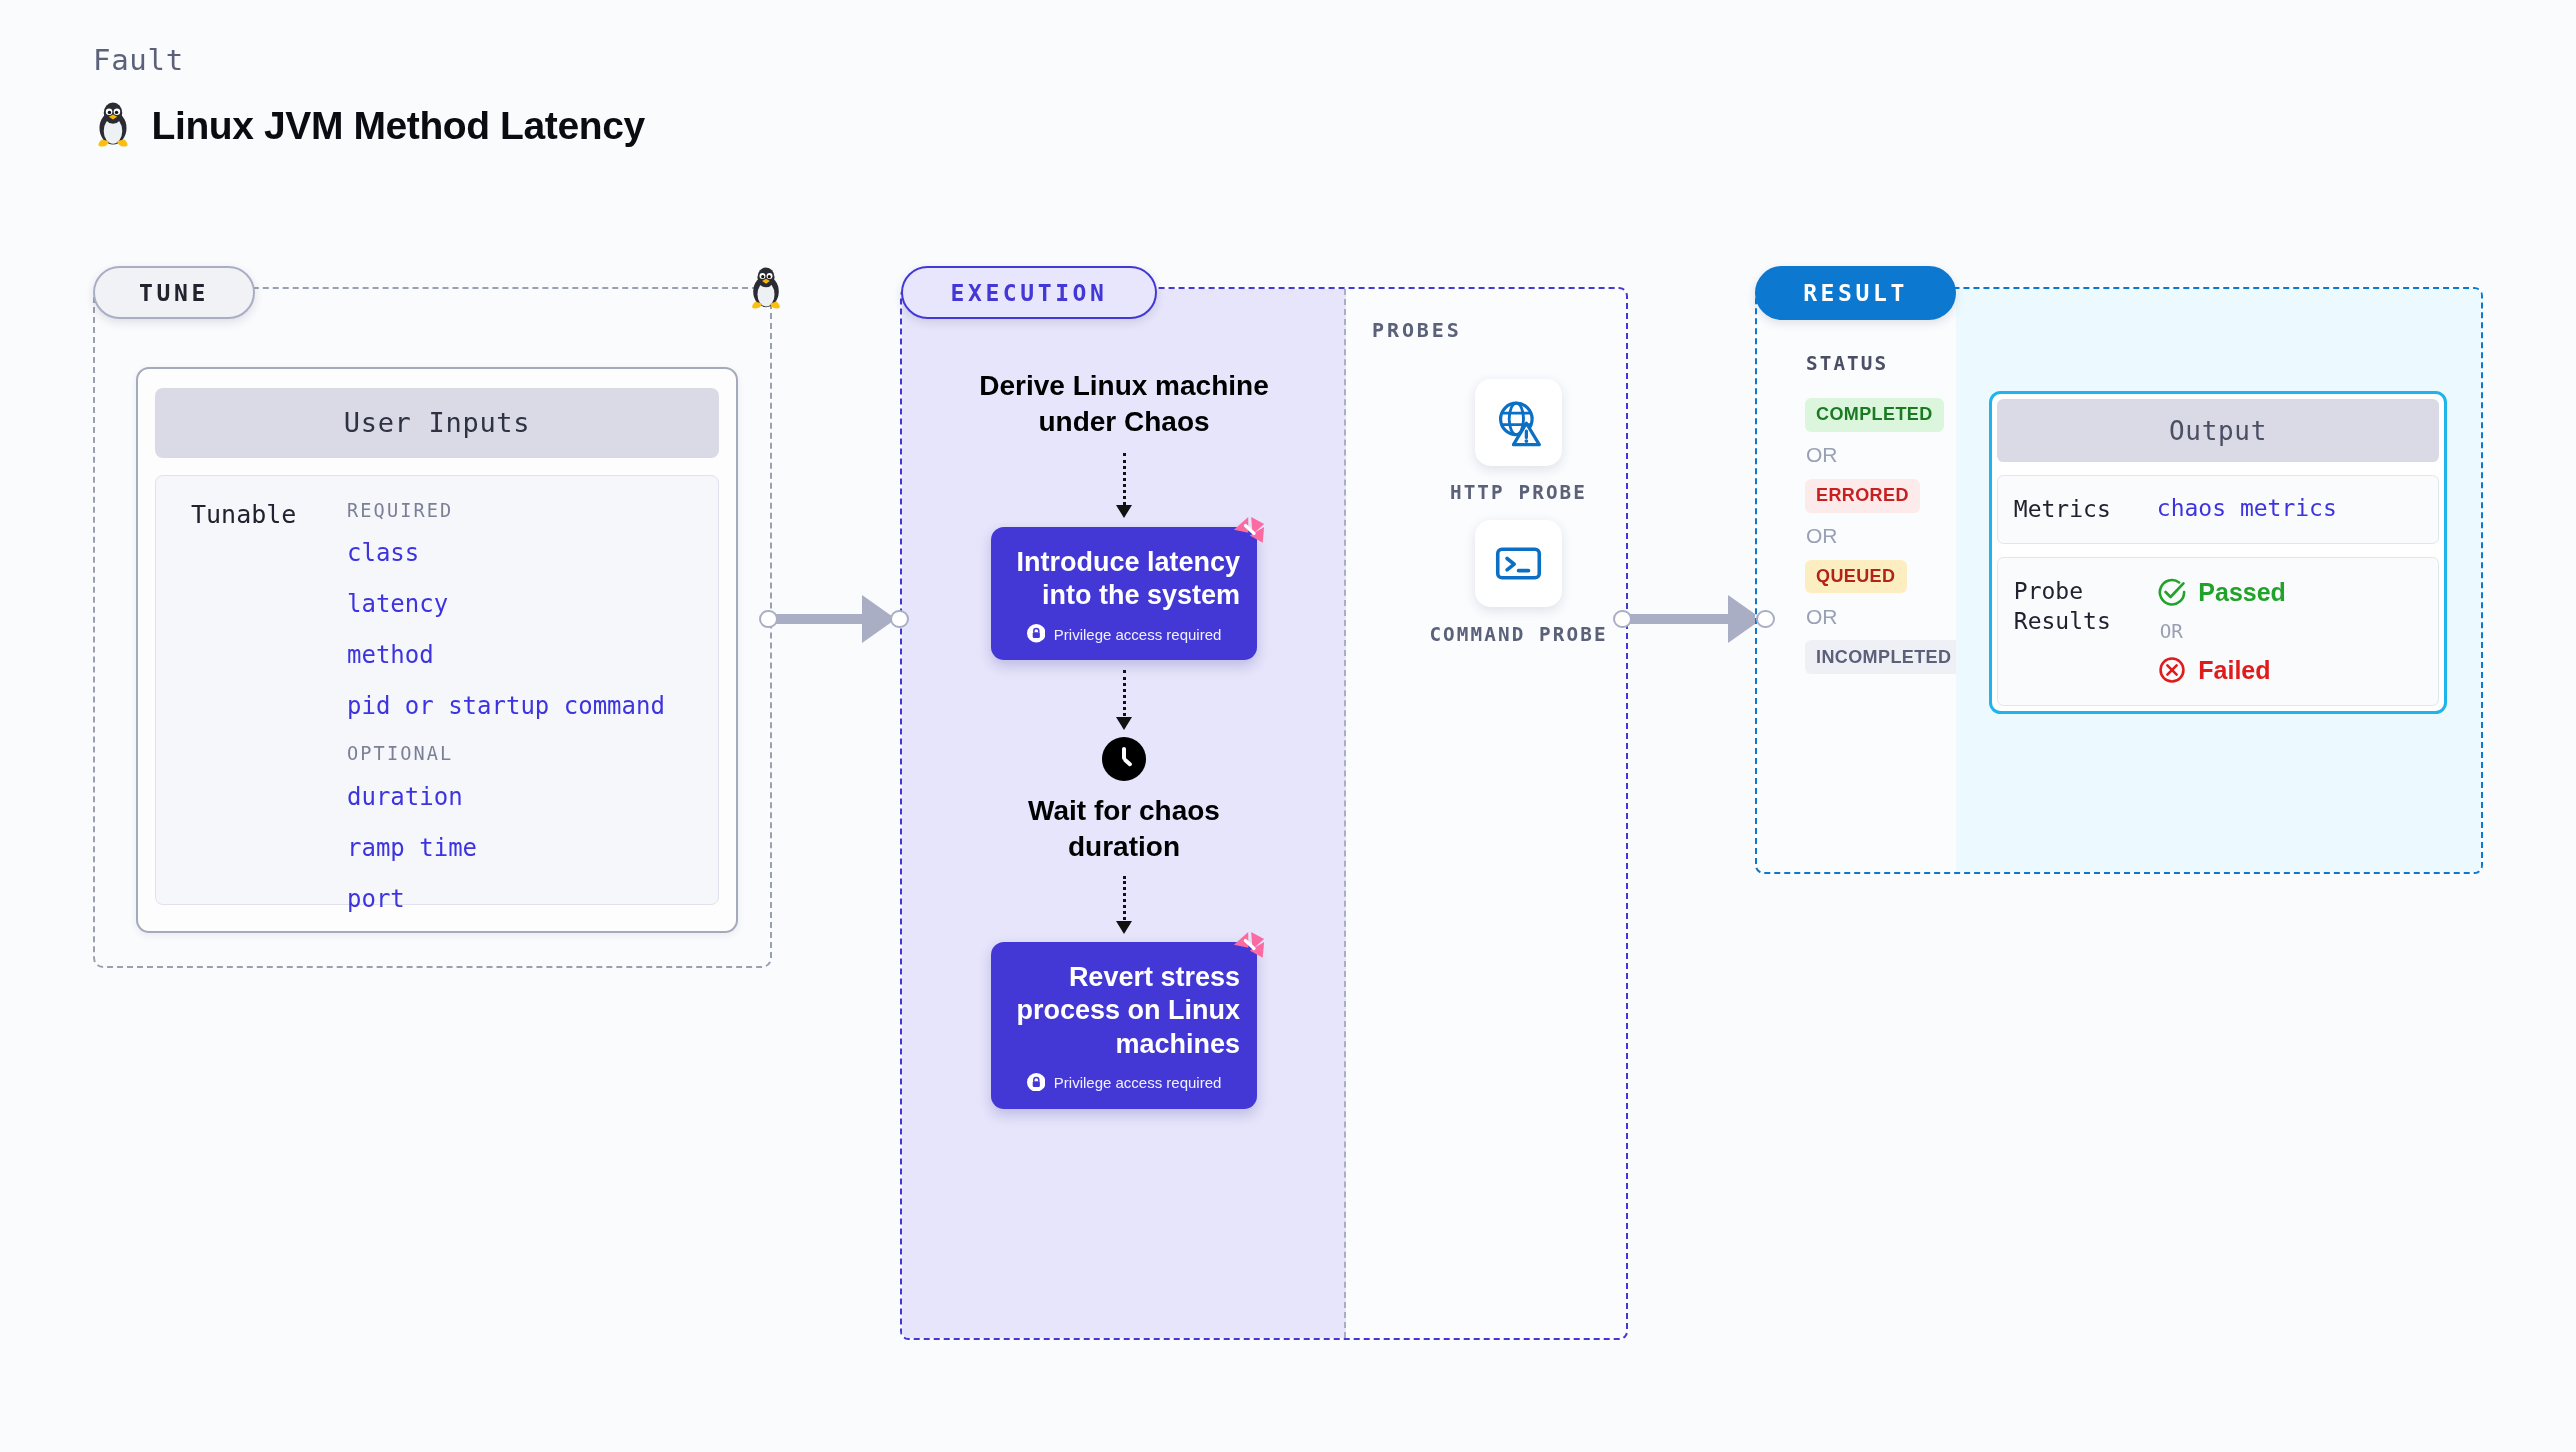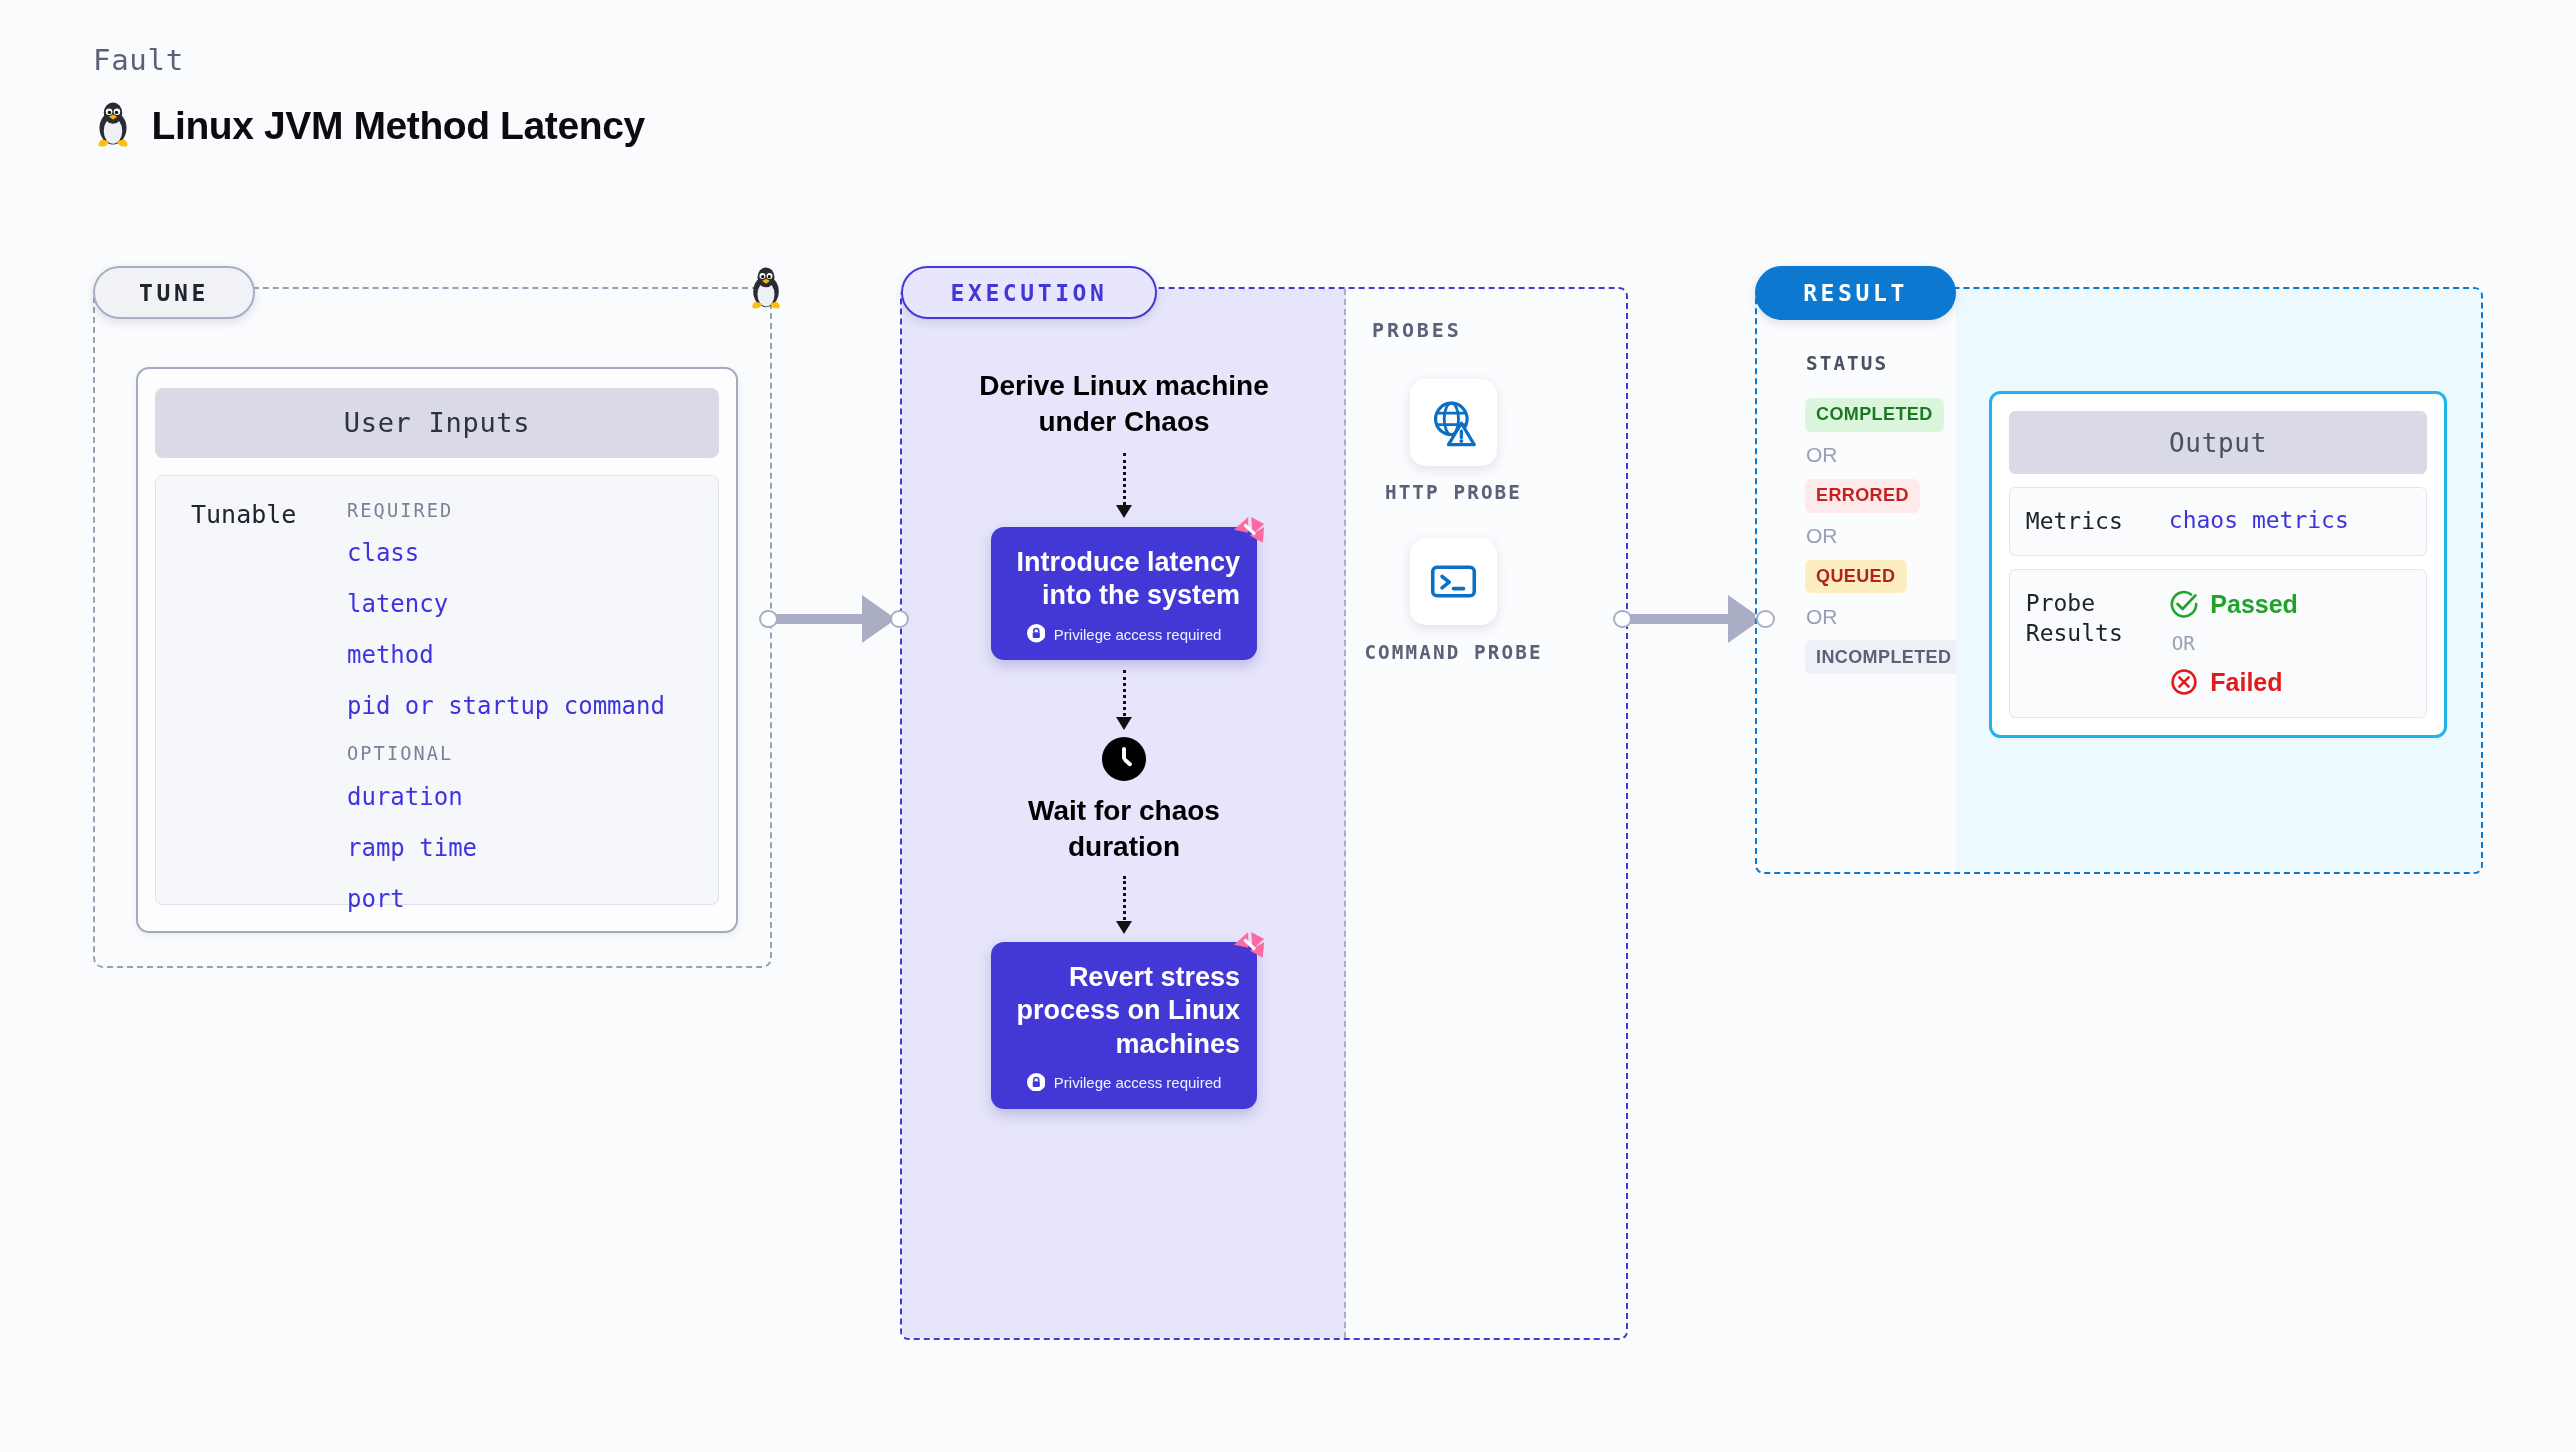--- a/index.html
+++ b/index.html
@@ -126,21 +126,21 @@
   }
   .clock-icon::before, .clock-icon::after {
     content: ""; position: absolute; background: #fff; border-radius: 2.1px;
   }
   .clock-icon::before { width: 3.6px; height: 13.6px; left: 20.4px; top: 9.3px; }
   .clock-icon::after  { width: 3.6px; height: 10px; left: 20.4px; top: 21.5px; transform-origin: top center; transform: rotate(-48deg); }
 
   
   #probe-list {
     position: absolute; left: 0; top: 90px; width: 100%;
-    display: flex; flex-direction: column; align-items: flex-start; gap: 32px;
+    display: flex; flex-direction: column; align-items: flex-end; gap: 14px;
   }
   .probe-item { display: flex; flex-direction: column; align-items: center; width: 215px; }
   .probe-icon-box {
     width: 87px; height: 87px; background: #fff; border-radius: 15.8px;
     display: flex; align-items: center; justify-content: center;
     box-shadow: 0 3.6px 11.5px rgba(40,45,90,.12);
   }
   .probe-label {
     margin-top: 14.3px; font-family: "DejaVu Sans Mono", monospace; font-size: 19.3px;
     color: #5b6179; font-weight: bold; letter-spacing: 2.1px; text-align: center; line-height: 1.35;
@@ -165,21 +165,21 @@
     display: inline-block; padding: 6.4px 11.5px; border-radius: 6.4px;
     font-size: 18px; font-weight: bold; letter-spacing: 0.4px;
   }
   .or-text { font-size: 21px; color: #9aa0b4; margin: 11.5px 0 11.5px 1.4px; }
   #result-right {
     position: absolute; left: 199px; top: 0; right: 0; height: 100%;
     background: #ecfaff;
   }
   #output-card {
     position: absolute; left: 33px; top: 102px; width: 458px;
-    background: #fff; border: 3.6px solid #20b4ec; border-radius: 11.5px; padding: 17px;
+    background: #fff; border: 3.6px solid #20b4ec; border-radius: 11.5px; padding: 5px;
   }
   #output-header {
     height: 63px; background: #d9dae6; border-radius: 6.4px;
     display: flex; align-items: center; justify-content: center;
     font-family: "DejaVu Sans Mono", monospace; font-size: 26px; color: #4a4f63; letter-spacing: 0.7px;
   }
   .out-row {
     margin-top: 13px; border: 1.4px solid #e2e5ee; border-radius: 6.4px; background: #fafbfd;
     display: flex; padding: 18.6px 15.8px;
   }

